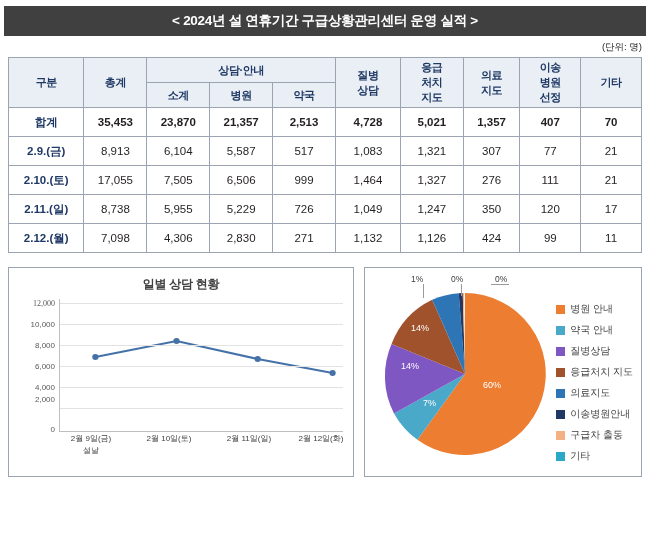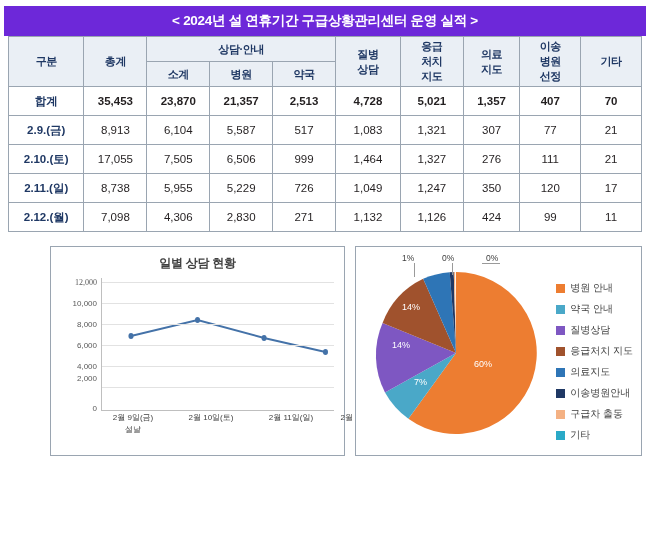--- a/index.html
+++ b/index.html
@@ -7,21 +7,21 @@
     width:650px;height:536px;background:#ffffff;
     font-family:"Liberation Sans","DejaVu Sans",sans-serif;
     color:#231f20;overflow:hidden;
   }
   .page{width:650px;height:536px;position:relative;}
 
   
   .title-bar{
     margin:6px 4px 0 4px;
     height:30px;
-    background:#6d28d9;
+    background:#404040;
     color:#ffffff;
     display:flex;align-items:center;justify-content:center;
     font-size:13.5px;font-weight:bold;letter-spacing:-0.3px;
   }
 
   
   .unit-note{
     text-align:right;
     font-size:9.5px;
     color:#231f20;
@@ -75,21 +75,21 @@
     gap:10px;
     margin:14px 8px 0 8px;
     height:210px;
   }
   .chart-box{
     border:1px solid #9aa5b1;
     background:#ffffff;
     position:relative;
     box-sizing:border-box;
   }
-  .chart-left{width:295px;margin-left:42px;}
+  .chart-left{width:346px;}
   .chart-right{flex:1;}
 
   .line-title{
     text-align:center;
     font-size:12px;
     font-weight:bold;
     color:#404040;
     margin-top:8px;
     letter-spacing:-0.3px;
   }
@@ -153,20 +153,21 @@
     position:absolute;background:#9a9a9a;
   }
 </style>
 </head>
 <body>
 
 <div class="page">
 
   <div class="title-bar">&lt; 2024년 설 연휴기간 구급상황관리센터 운영 실적 &gt;</div>
 
+  <div class="unit-note">(단위: 명)</div>
 
   <table class="main">
     <colgroup>
       <col class="col-gubun">
         <col class="col-total">
         <col class="col-sub">
         <col class="col-hosp">
         <col class="col-phar">
       <col class="col-dis">
         <col class="col-eme">

